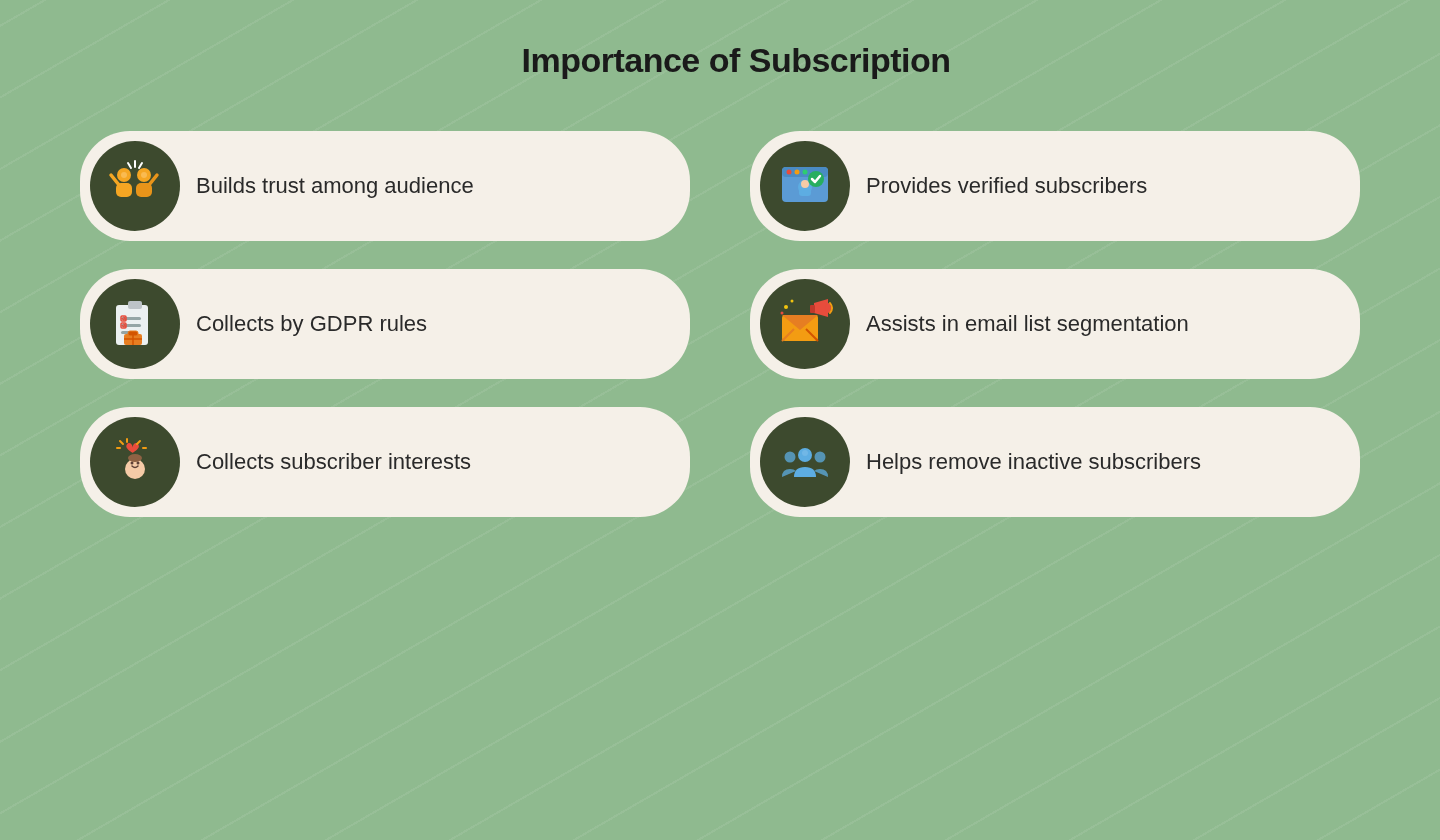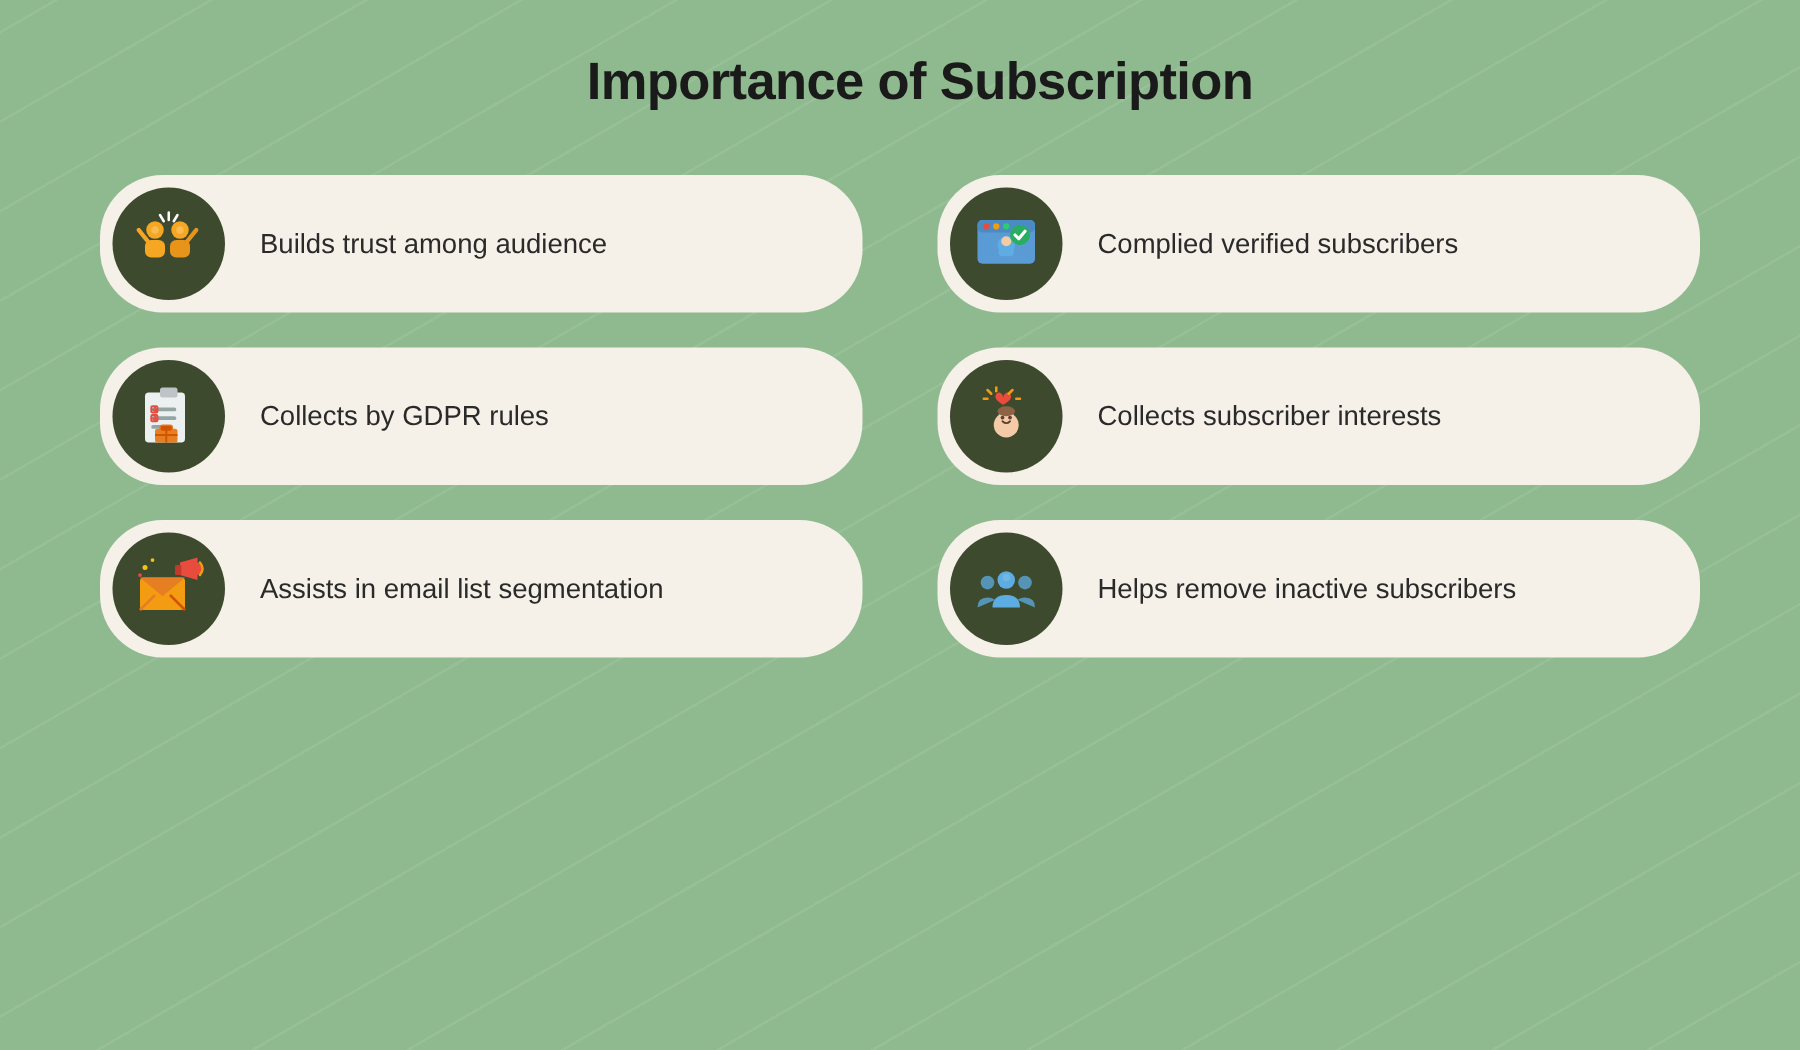--- a/index.html
+++ b/index.html
@@ -38,21 +38,21 @@
       padding: 40px 80px 30px;
       position: relative;
     }
 
     .title-block {
       text-align: center;
       margin-bottom: 50px;
     }
 
     .main-title {
-      font-size: 42px;
+      font-size: 34px;
       font-weight: 900;
       color: #1a1a1a;
       line-height: 1.2;
       letter-spacing: -0.5px;
       margin-left: 32px;
     }
 
     .grid {
       display: grid;
       grid-template-columns: 1fr 1fr;
@@ -60,21 +60,21 @@
       width: 100%;
       max-width: 1280px;
     }
 
     .card {
       display: flex;
       align-items: center;
       background: #f5f0e8;
       border-radius: 50px;
       padding: 10px 30px 10px 10px;
-      gap: 28px;
+      gap: 16px;
       min-height: 90px;
     }
 
     .icon-circle {
       width: 90px;
       height: 90px;
       min-width: 90px;
       border-radius: 50%;
       background-color: #3d4a2e;
       display: flex;
@@ -144,21 +144,21 @@
           <circle cx="29" cy="15" r="2.5" fill="#2ecc71"></circle>
 
           <circle cx="29" cy="30" r="7" fill="#5dade2"></circle>
           <circle cx="29" cy="27" r="4" fill="#f5cba7"></circle>
           <rect x="23" y="32" width="12" height="7" rx="3" fill="#5dade2"></rect>
 
           <circle cx="40" cy="22" r="8" fill="#27ae60"></circle>
           <polyline points="36,22 39,25 44,19" stroke="white" stroke-width="2.5" fill="none" stroke-linecap="round" stroke-linejoin="round"></polyline>
         </svg>
       </div>
-      <span class="card-label">Complied verified subscribers</span>
+      <span class="card-label">Provides verified subscribers</span>
     </div>
 
     <div class="card">
       <div class="icon-circle">
         <svg class="icon-svg" viewBox="0 0 58 58" xmlns="http://www.w3.org/2000/svg">
 
           <rect x="10" y="10" width="32" height="40" rx="3" fill="#ecf0f1"></rect>
           <rect x="22" y="6" width="14" height="8" rx="2" fill="#bdc3c7"></rect>
           <rect x="15" y="22" width="20" height="3" rx="1.5" fill="#95a5a6"></rect>
           <rect x="15" y="29" width="20" height="3" rx="1.5" fill="#95a5a6"></rect>
@@ -177,20 +177,43 @@
           <line x1="27" y1="40" x2="27" y2="50" stroke="#d35400" stroke-width="1.5"></line>
         </svg>
       </div>
       <span class="card-label">Collects by GDPR rules</span>
     </div>
 
     <div class="card">
       <div class="icon-circle">
         <svg class="icon-svg" viewBox="0 0 58 58" xmlns="http://www.w3.org/2000/svg">
 
+          <rect x="6" y="20" width="36" height="26" rx="3" fill="#f39c12"></rect>
+          <polygon points="6,20 24,35 42,20" fill="#e67e22"></polygon>
+          <line x1="6" y1="46" x2="18" y2="34" stroke="#e67e22" stroke-width="2"></line>
+          <line x1="42" y1="46" x2="30" y2="34" stroke="#d35400" stroke-width="2"></line>
+
+          <polygon points="38,8 52,4 52,22 38,18" fill="#e74c3c"></polygon>
+          <rect x="34" y="10" width="5" height="8" rx="1" fill="#c0392b"></rect>
+          <ellipse cx="52" cy="13" rx="3" ry="5" fill="#e74c3c"></ellipse>
+
+          <path d="M54,8 Q58,13 54,18" stroke="#f39c12" stroke-width="2" fill="none" stroke-linecap="round"></path>
+
+          <circle cx="10" cy="12" r="2" fill="#f1c40f"></circle>
+          <circle cx="16" cy="6" r="1.5" fill="#f1c40f"></circle>
+          <circle cx="6" cy="18" r="1.5" fill="#e74c3c"></circle>
+        </svg>
+      </div>
+      <span class="card-label">Assists in email list segmentation</span>
+    </div>
+
+    <div class="card">
+      <div class="icon-circle">
+        <svg class="icon-svg" viewBox="0 0 58 58" xmlns="http://www.w3.org/2000/svg">
+
           <circle cx="29" cy="36" r="10" fill="#f5cba7"></circle>
           <circle cx="29" cy="30" r="6" fill="#f5cba7"></circle>
 
           <ellipse cx="29" cy="25" rx="7" ry="4" fill="#8e6244"></ellipse>
 
           <path d="M24,16 C24,13 22,11 20,11 C18,11 17,13 17,15 C17,18 24,22 24,22 C24,22 31,18 31,15 C31,13 30,11 28,11 C26,11 24,13 24,16 Z" fill="#e74c3c" transform="translate(5, 0) scale(0.9)"></path>
 
           <line x1="21" y1="6" x2="21" y2="9" stroke="#f39c12" stroke-width="2" stroke-linecap="round"></line>
           <line x1="14" y1="8" x2="17" y2="11" stroke="#f39c12" stroke-width="2" stroke-linecap="round"></line>
           <line x1="34" y1="8" x2="31" y2="11" stroke="#f39c12" stroke-width="2" stroke-linecap="round"></line>
@@ -203,43 +226,20 @@
           <path d="M26,33 Q29,36 32,33" stroke="#5d4037" stroke-width="1.5" fill="none" stroke-linecap="round"></path>
         </svg>
       </div>
       <span class="card-label">Collects subscriber interests</span>
     </div>
 
     <div class="card">
       <div class="icon-circle">
         <svg class="icon-svg" viewBox="0 0 58 58" xmlns="http://www.w3.org/2000/svg">
 
-          <rect x="6" y="20" width="36" height="26" rx="3" fill="#f39c12"></rect>
-          <polygon points="6,20 24,35 42,20" fill="#e67e22"></polygon>
-          <line x1="6" y1="46" x2="18" y2="34" stroke="#e67e22" stroke-width="2"></line>
-          <line x1="42" y1="46" x2="30" y2="34" stroke="#d35400" stroke-width="2"></line>
-
-          <polygon points="38,8 52,4 52,22 38,18" fill="#e74c3c"></polygon>
-          <rect x="34" y="10" width="5" height="8" rx="1" fill="#c0392b"></rect>
-          <ellipse cx="52" cy="13" rx="3" ry="5" fill="#e74c3c"></ellipse>
-
-          <path d="M54,8 Q58,13 54,18" stroke="#f39c12" stroke-width="2" fill="none" stroke-linecap="round"></path>
-
-          <circle cx="10" cy="12" r="2" fill="#f1c40f"></circle>
-          <circle cx="16" cy="6" r="1.5" fill="#f1c40f"></circle>
-          <circle cx="6" cy="18" r="1.5" fill="#e74c3c"></circle>
-        </svg>
-      </div>
-      <span class="card-label">Assists in email list segmentation</span>
-    </div>
-
-    <div class="card">
-      <div class="icon-circle">
-        <svg class="icon-svg" viewBox="0 0 58 58" xmlns="http://www.w3.org/2000/svg">
-
           <circle cx="29" cy="22" r="7" fill="#5dade2"></circle>
           <path d="M18,44 Q18,34 29,34 Q40,34 40,44" fill="#5dade2"></path>
 
           <circle cx="14" cy="24" r="5.5" fill="#5dade2" opacity="0.75"></circle>
           <path d="M6,44 Q6,36 14,36 Q18,36 20,38" fill="#5dade2" opacity="0.75"></path>
 
           <circle cx="44" cy="24" r="5.5" fill="#5dade2" opacity="0.75"></circle>
           <path d="M52,44 Q52,36 44,36 Q40,36 38,38" fill="#5dade2" opacity="0.75"></path>
 
           <circle cx="29" cy="20" r="3" fill="#85c1e9" opacity="0.5"></circle>

